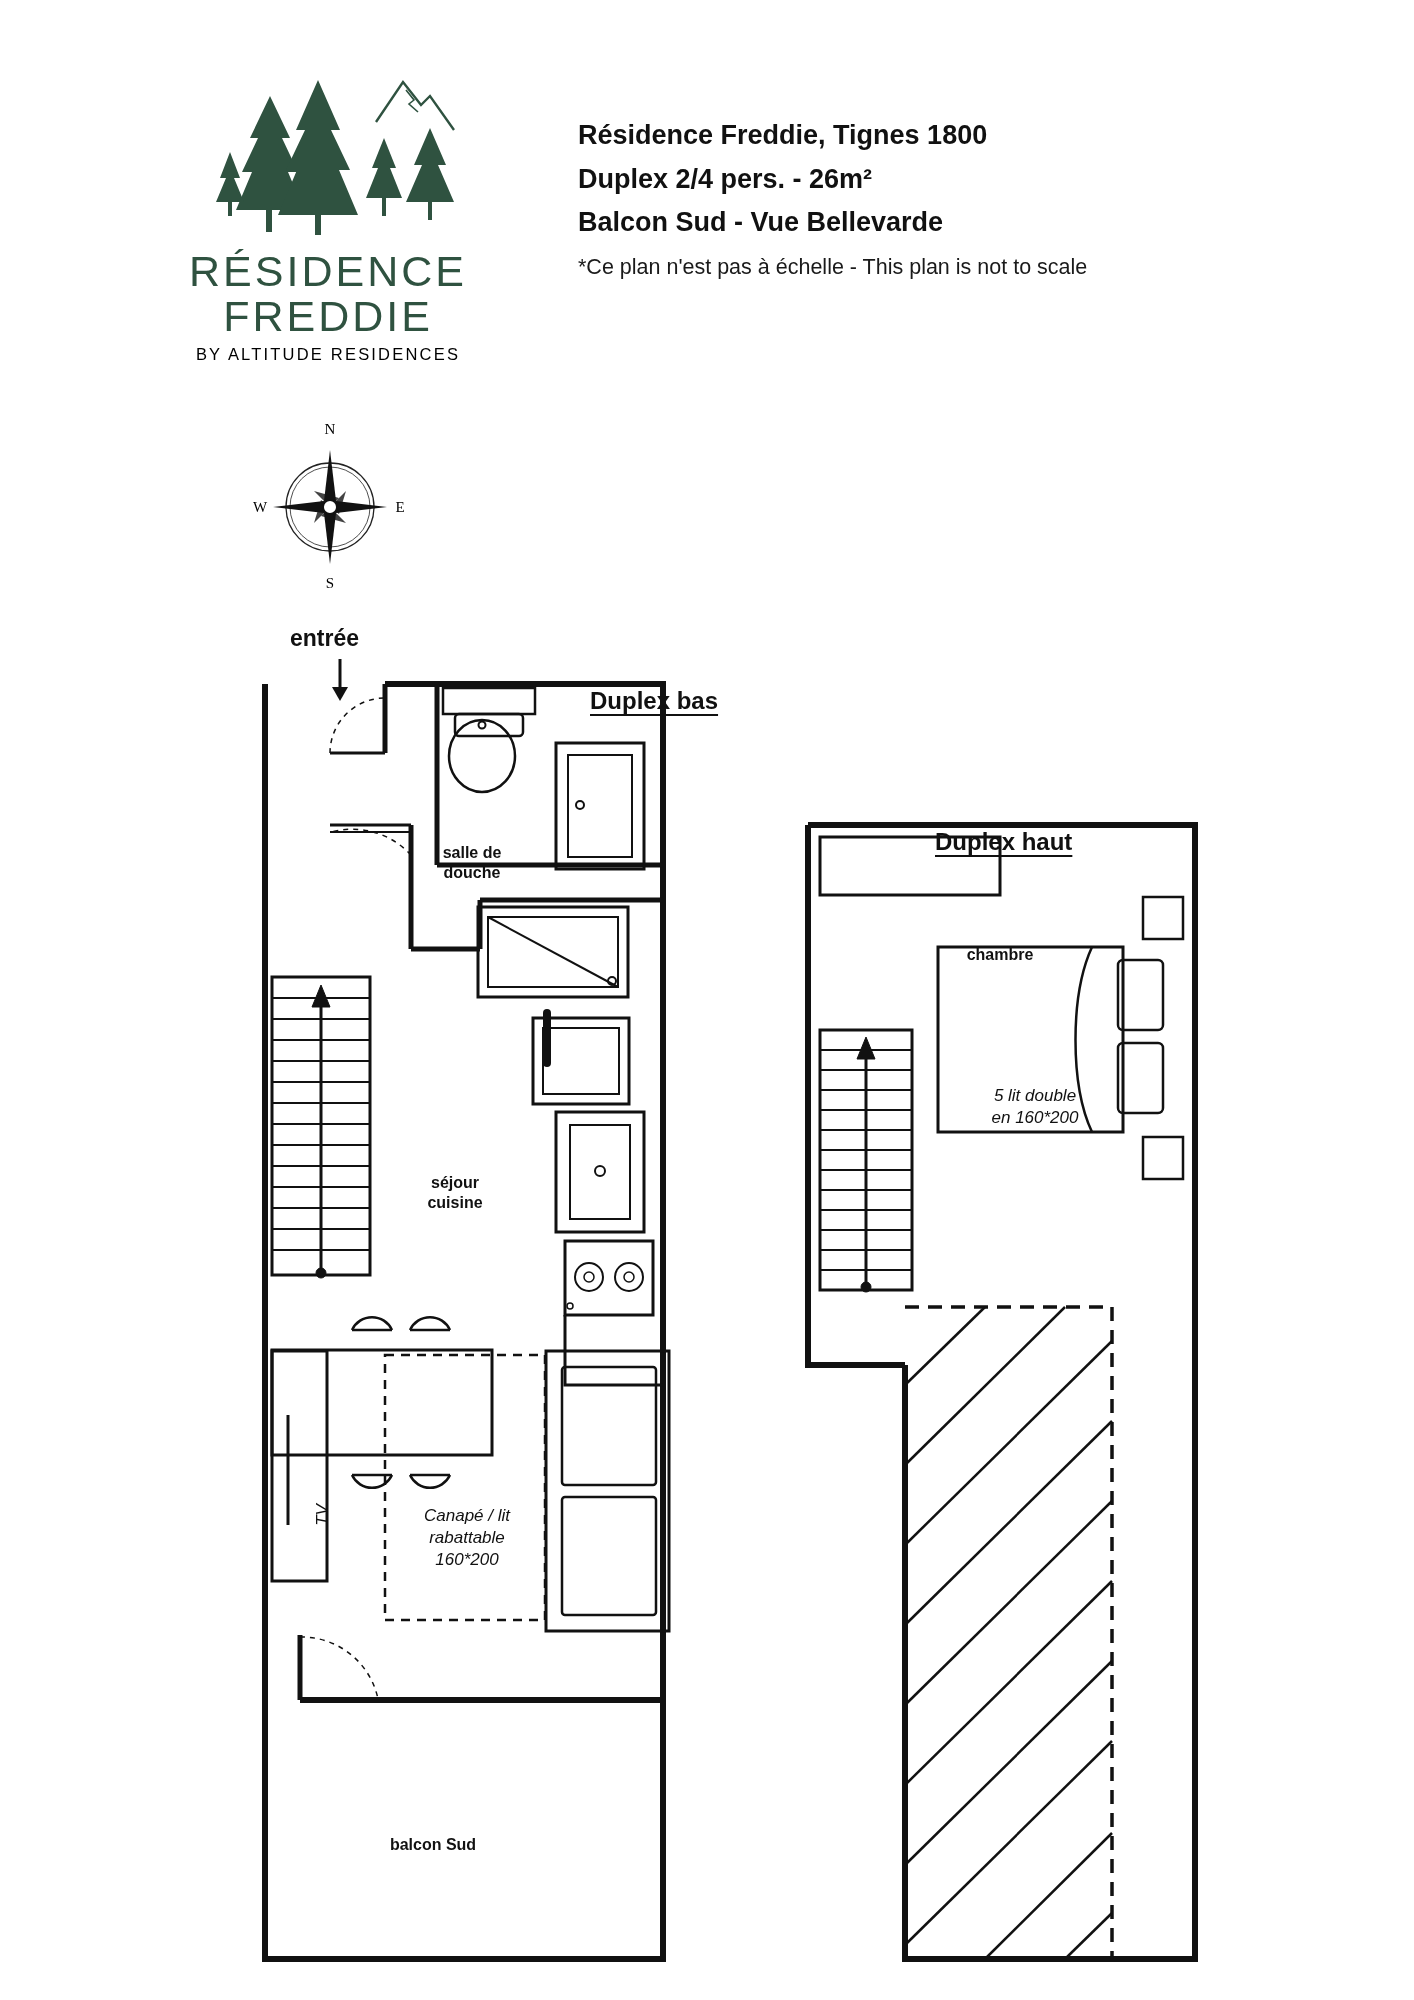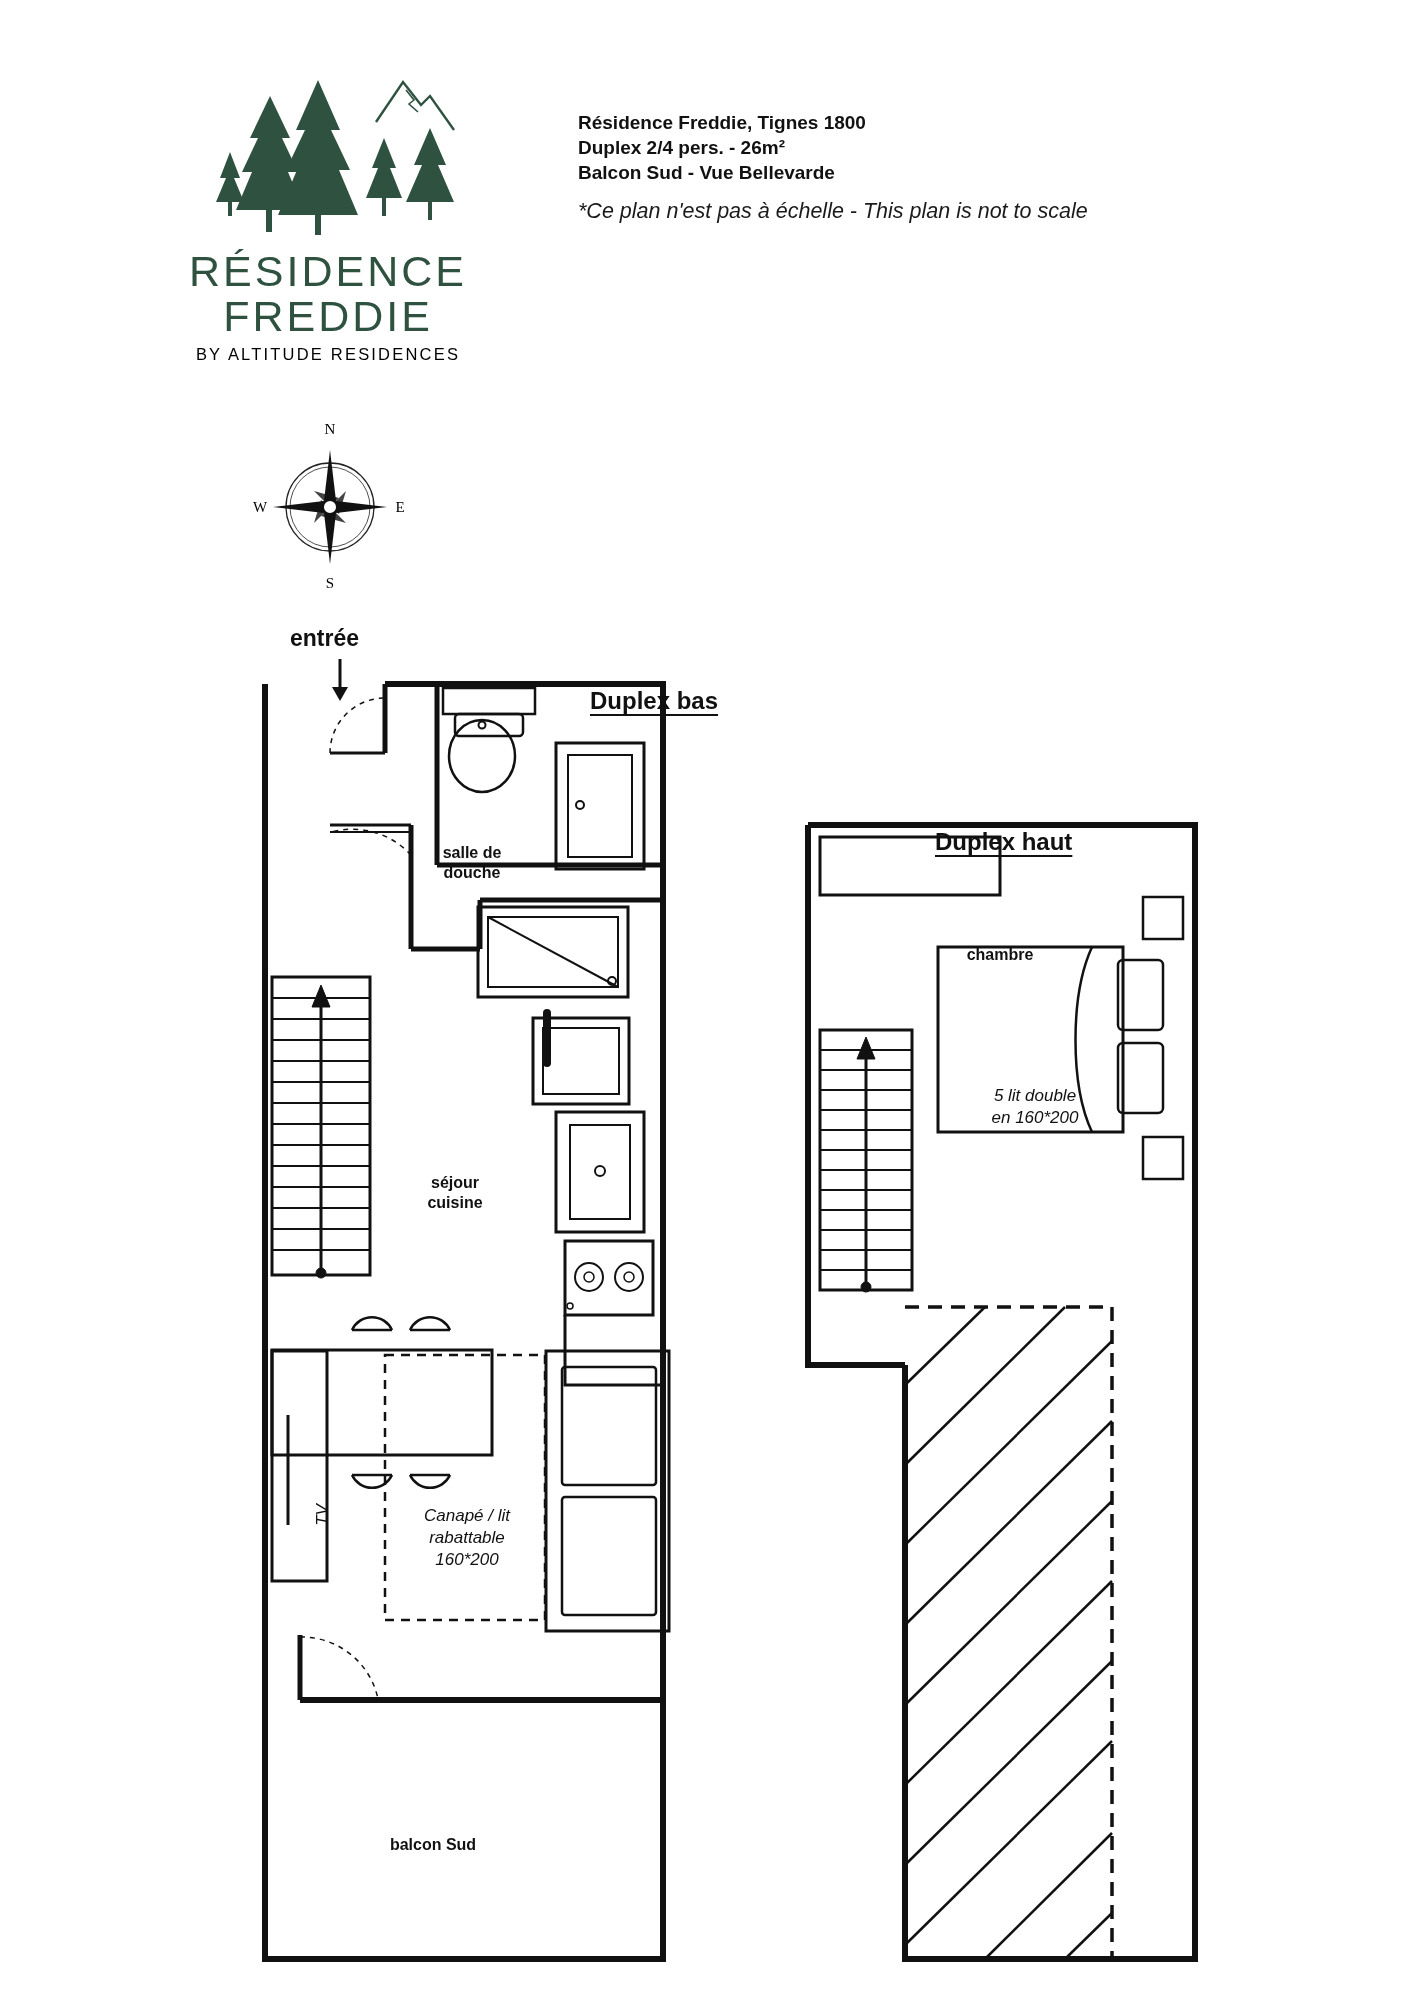--- a/index.html
+++ b/index.html
@@ -64,26 +64,26 @@
     top: 110px;
     width: 800px;
   }
   #unit-title {
     font-size: 44px;
     font-weight: bold;
     letter-spacing: -0.5px;
     margin: 0 0 14px 0;
   }
   .sub-line {
-    font-size: 19px;
+    font-size: 27px;
     font-weight: bold;
     line-height: 1.32;
+    margin-top: 8px;
   }
   #scale-note {
-    font-style: italic;
     font-size: 21.5px;
     margin-top: 14px;
     color: #1a1a1a;
   }
   #equip-title {
     font-style: italic;
     font-weight: bold;
     font-size: 24px;
     margin-top: 26px;
   }

